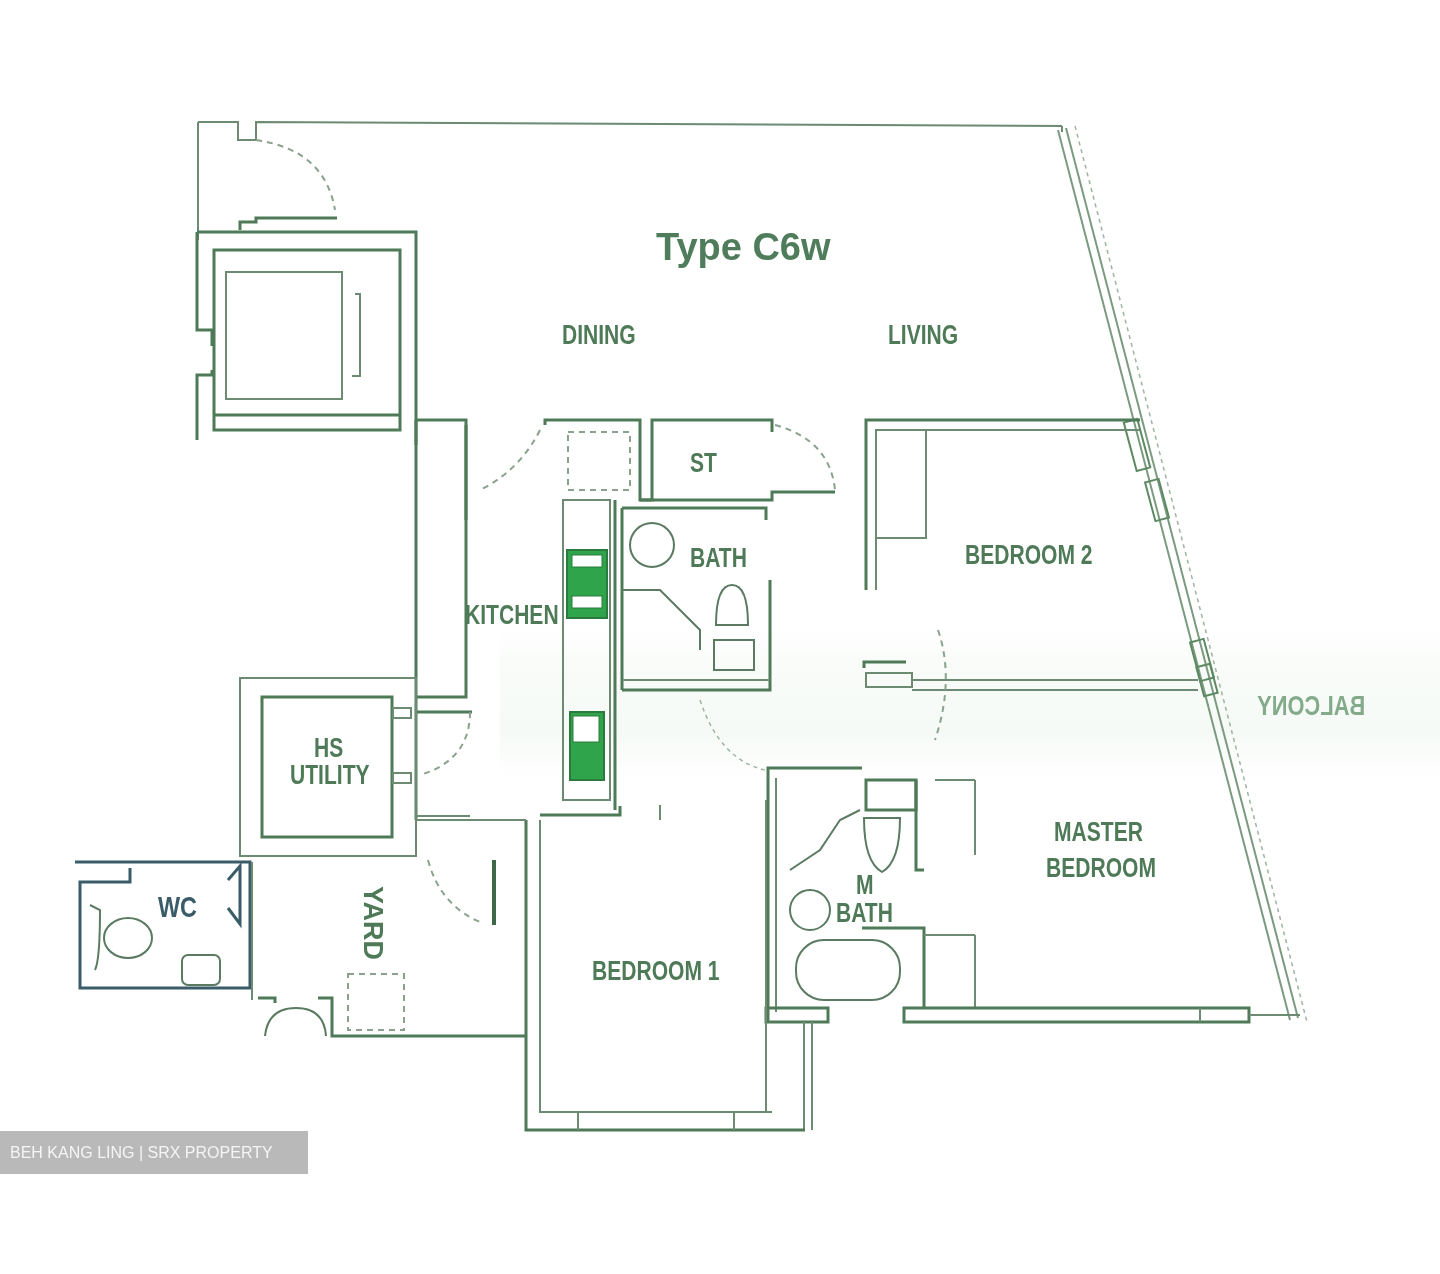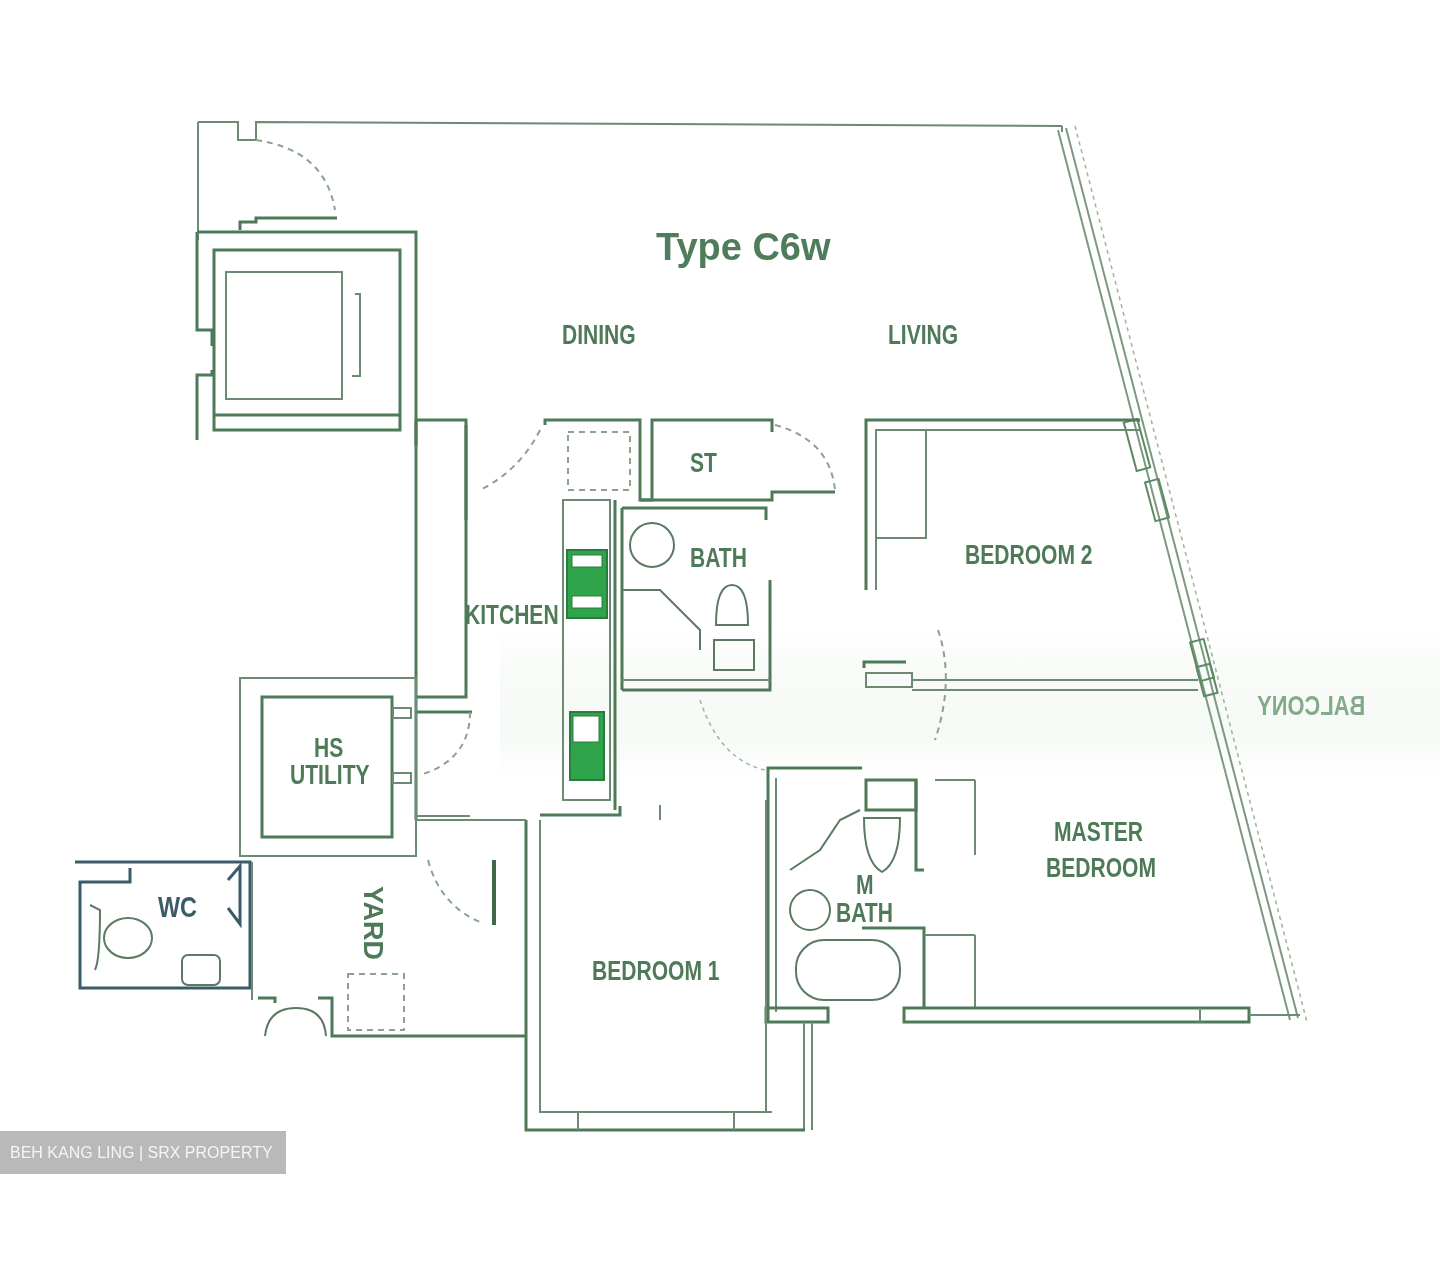--- a/index.html
+++ b/index.html
@@ -13,21 +13,21 @@
     .dash-fine { fill: none; stroke: #9fb3a2; stroke-width: 1.5; stroke-dasharray: 4 4; }
     .fixture { fill: none; stroke: #5b7a62; stroke-width: 2; }
     .fill-green { fill: #2fa44a; stroke: #2b7a3e; stroke-width: 2; }
     .glass { fill: none; stroke: #7c9a80; stroke-width: 2; }
     .label { position: absolute; color: #4e7a58; font-family: "Liberation Sans Narrow", "Liberation Sans", sans-serif; font-weight: bold; letter-spacing: 0px; white-space: nowrap; transform: scaleX(0.78); transform-origin: left center; }
     .title { position: absolute; left: 656px; top: 226px; color: #4f7d5c; font-size: 38px; font-weight: bold; font-family: "Liberation Sans", sans-serif; text-align: center; }
     .lbl-lg { font-size: 30px; }
     .lbl-md { font-size: 27px; }
     .mirrored { position: absolute; left: 1242px; top: 690px; font-size: 28px; color: #6f9e78; font-weight: bold; transform: scaleX(-0.78); transform-origin: center; opacity: 0.85; font-family: "Liberation Sans", sans-serif; }
     .band { position: absolute; left: 500px; top: 628px; width: 940px; height: 150px; background: linear-gradient(#ffffff, #f8fbf8 30%, #f6faf6 70%, #ffffff); }
-    .watermark { position: absolute; left: 0; top: 1131px; width: 286px; height: 43px; background: #b9b9b9; color: #f5f5f5; font-size: 16px; line-height: 43px; padding-left: 10px; box-sizing: border-box; font-family: "Liberation Sans", sans-serif; }
+    .watermark { position: absolute; left: 0; top: 1131px; width: 308px; height: 43px; background: #b9b9b9; color: #f5f5f5; font-size: 16px; line-height: 43px; padding-left: 10px; box-sizing: border-box; font-family: "Liberation Sans", sans-serif; }
     .yard { transform: rotate(90deg); transform-origin: left top; }
   </style>
 </head>
 <body>
 
 <div class="band"></div>
 
 <svg id="plan" viewBox="0 0 1440 1274" xmlns="http://www.w3.org/2000/svg">
 
   <g>

